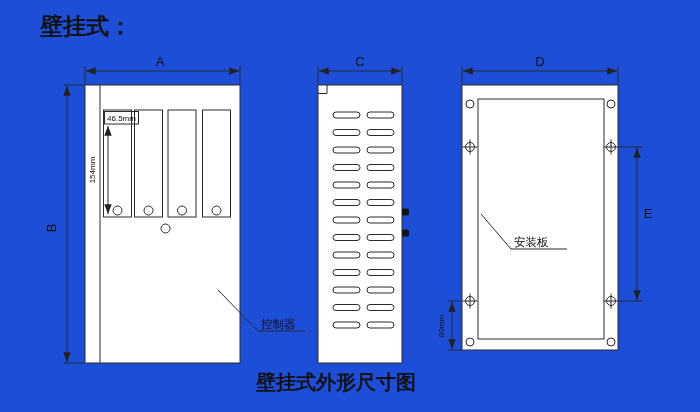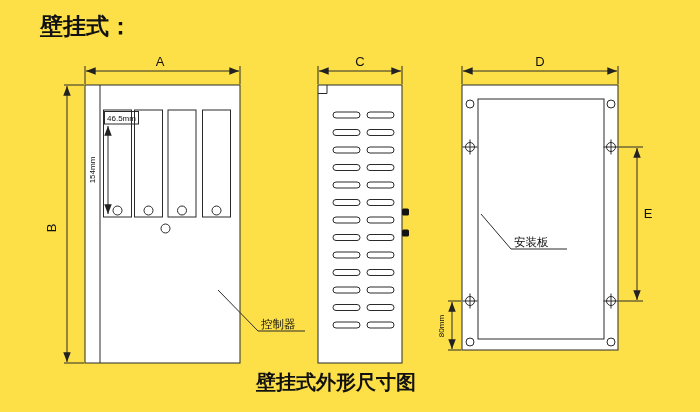--- a/index.html
+++ b/index.html
@@ -1,17 +1,17 @@
 <!DOCTYPE html>
 <html><head>
 <meta charset="utf-8">
 <style>
   html,body { margin:0; padding:0; background:#f6f6f6; }
   .stage {
-    width:700px; height:412px; background:#fde047; position:relative;
+    width:700px; height:412px; background:#1d4ed8; position:relative;
     font-family:"Liberation Sans","DejaVu Sans",sans-serif;
   }
   svg { display:block; }
   svg text { fill:#111; font-family:"Liberation Sans","DejaVu Sans",sans-serif; }
   .ln   { fill:none; stroke:#2a2a2a; stroke-width:1; }
   .fill-ln { fill:#ffffff; stroke:#2a2a2a; stroke-width:1; }
   .dim  { fill:none; stroke:#2a2a2a; stroke-width:1;
           marker-start:url(#arw); marker-end:url(#arw); }
   .vent { fill:none; stroke:#2a2a2a; stroke-width:1; }
   .knob { fill:#141414; stroke:none; }

